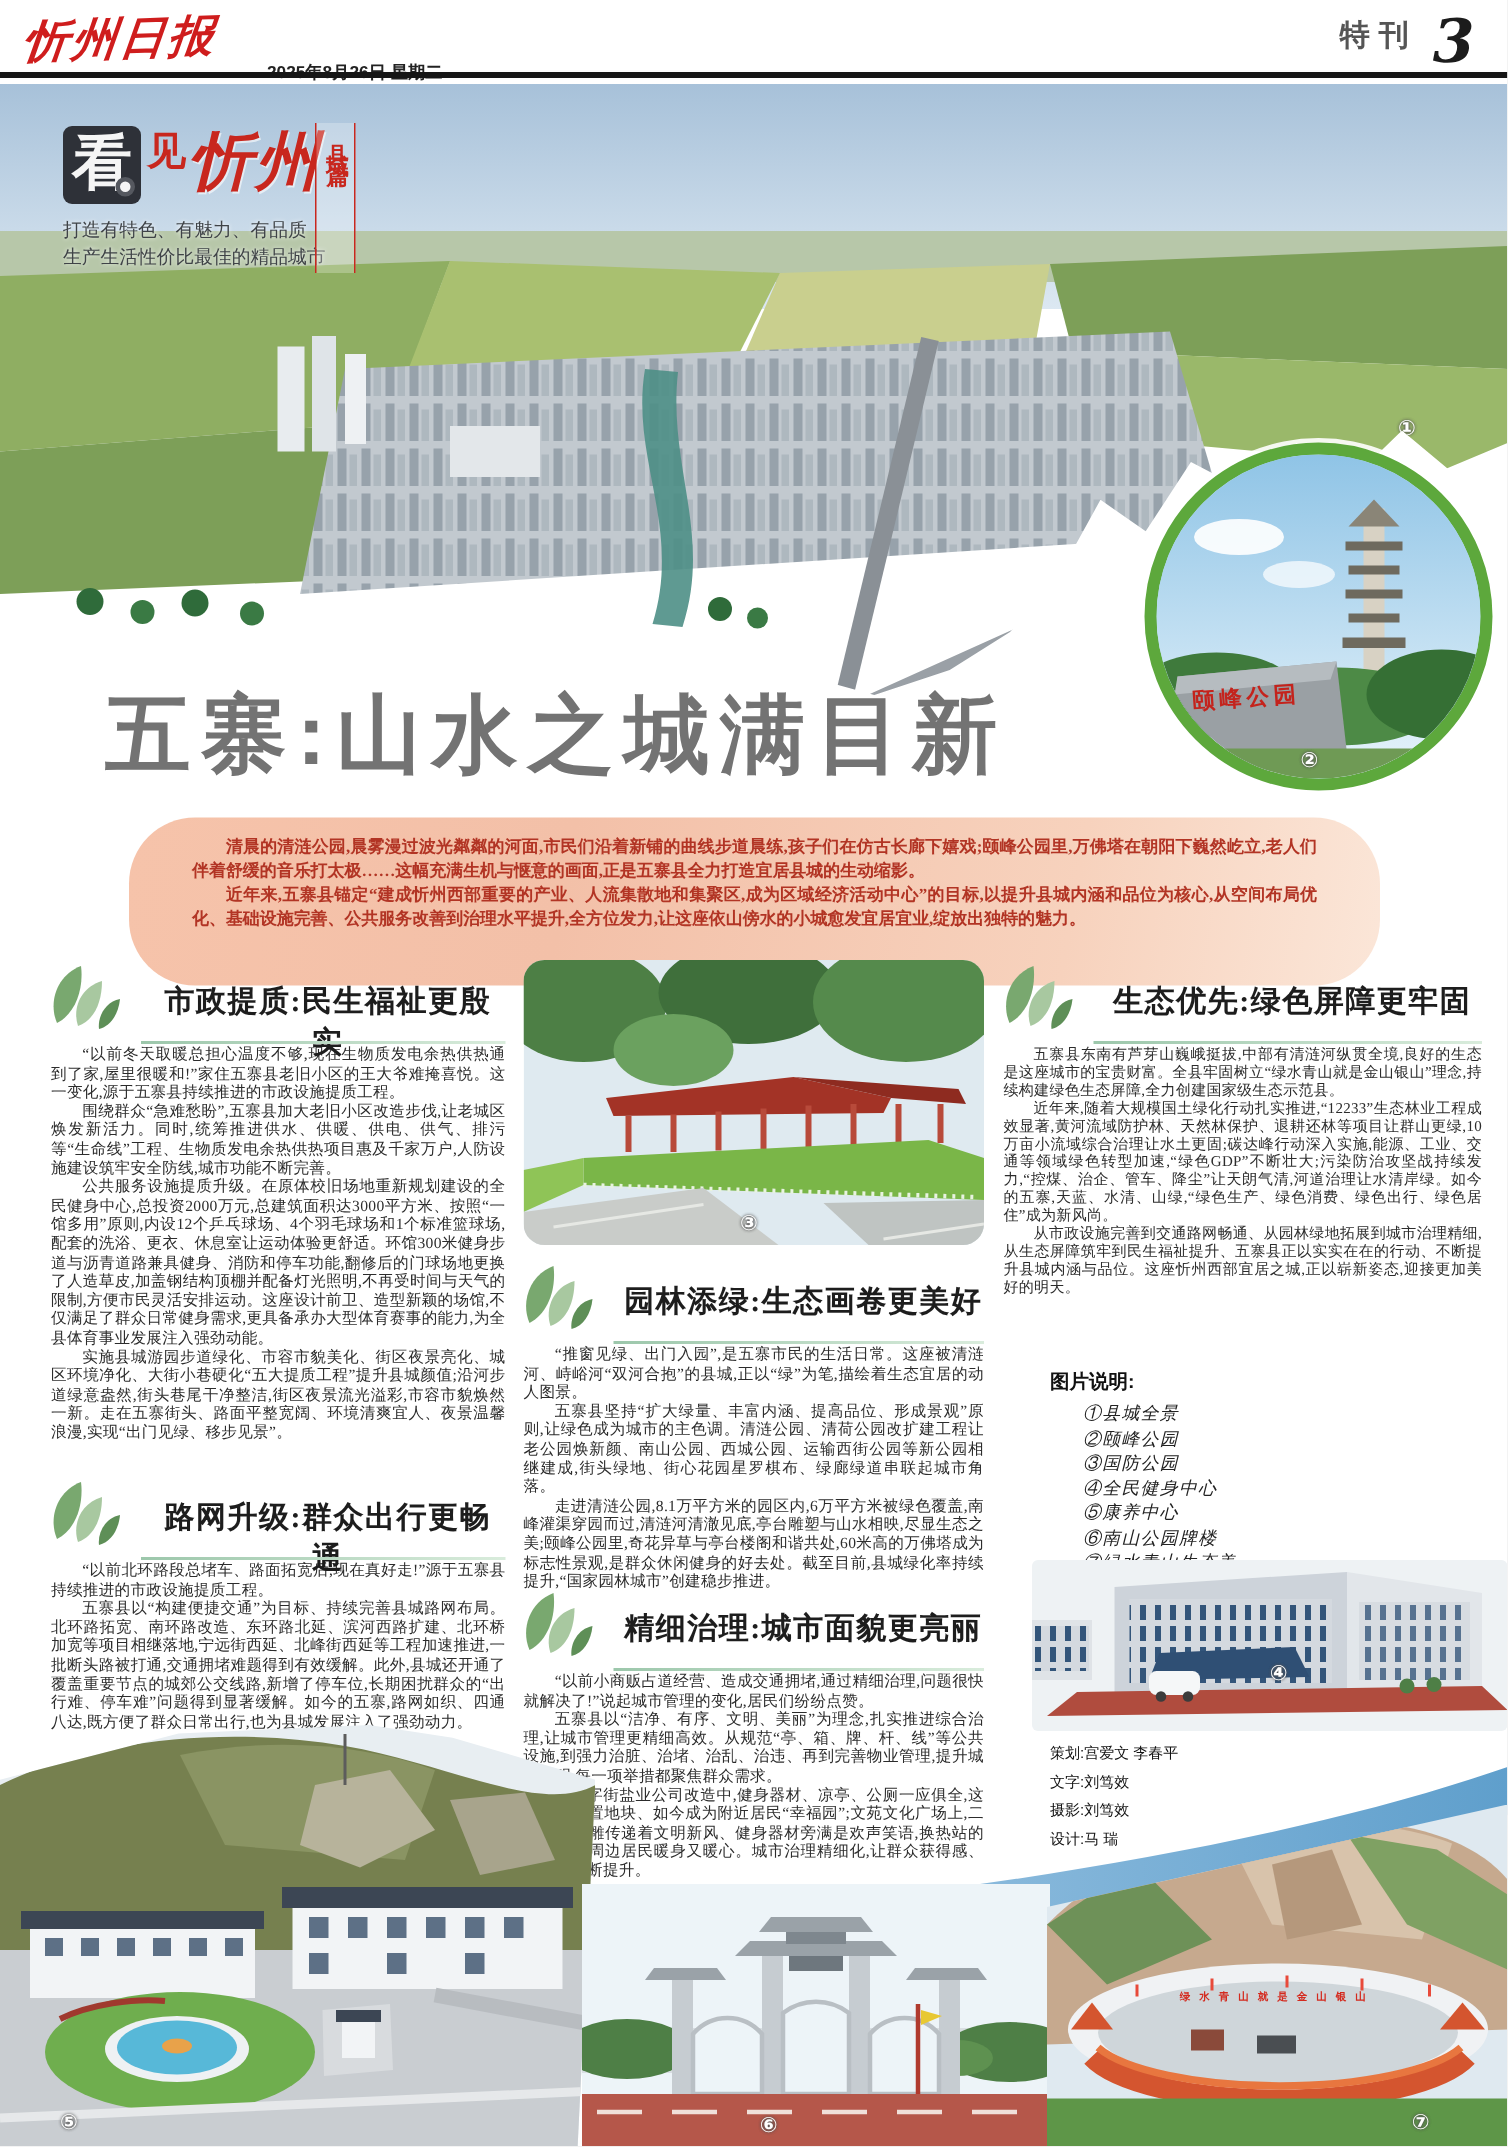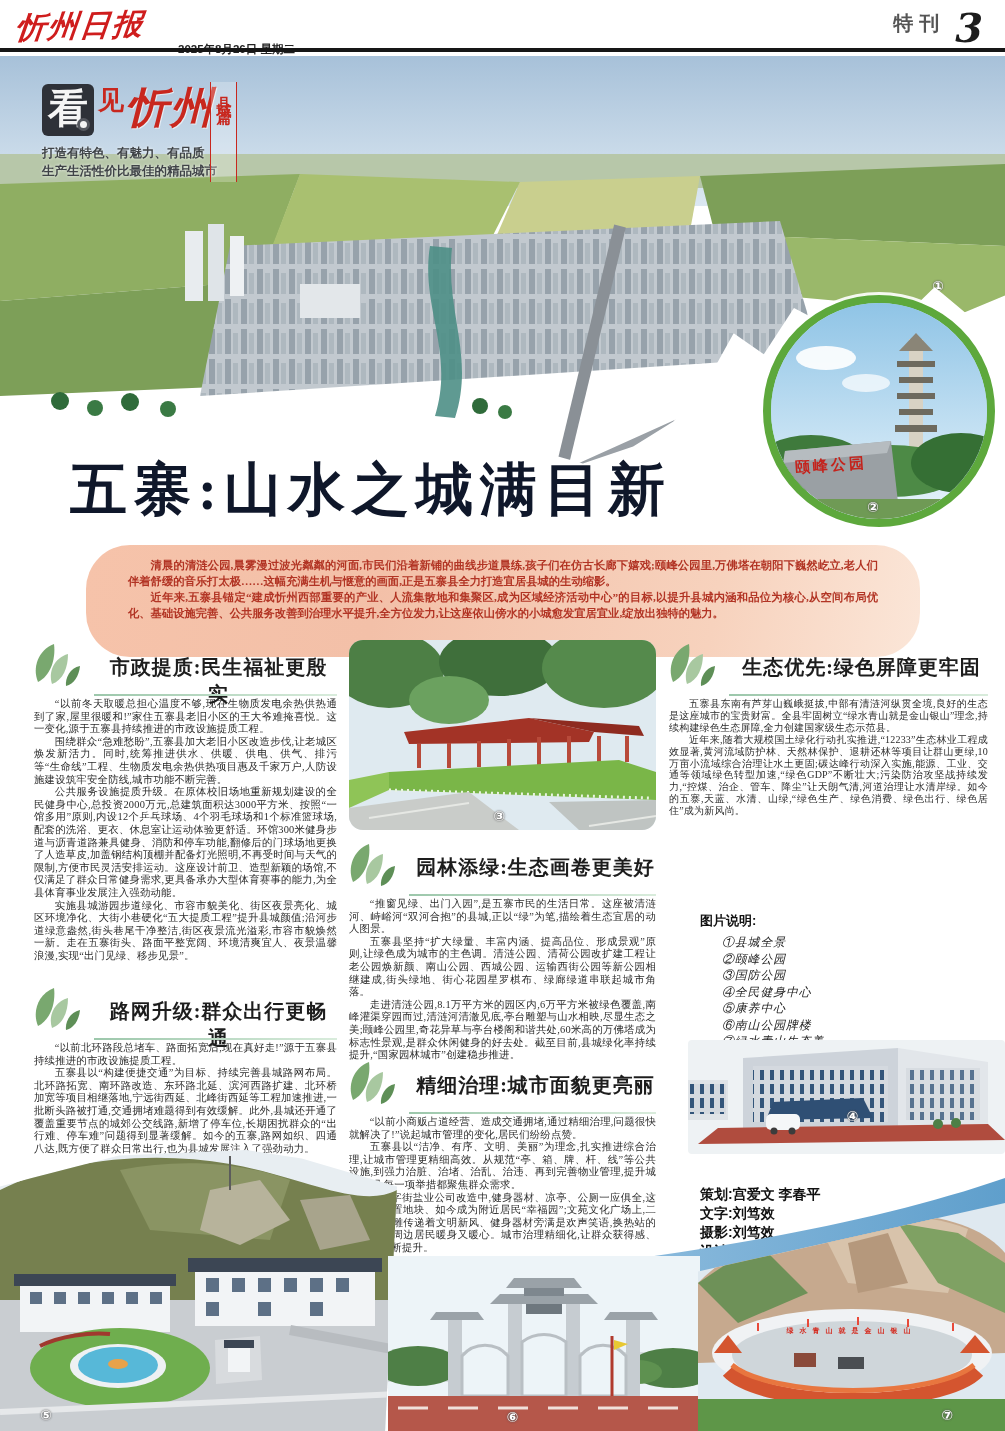--- a/index.html
+++ b/index.html
@@ -30,35 +30,35 @@
       font-size:40px;font-weight:900;line-height:50px;text-align:center;position:relative;
       font-family:"Liberation Serif",serif;}
   .camera-dot{position:absolute;right:4px;bottom:5px;width:13px;height:13px;border-radius:50%;
       background:#f5f5f5;border:3px solid #55585f;box-sizing:border-box;}
   .jian{color:#c8271e;font-size:26px;font-weight:900;margin:0 2px 18px 4px;}
   .xinzhou{color:#c8271e;font-size:42px;font-weight:900;font-style:italic;letter-spacing:2px;
       text-shadow:1px 1px 0 rgba(255,255,255,.6);}
   .county-tag{position:absolute;left:168px;top:2px;writing-mode:vertical-rl;color:#c8271e;
       font-size:15px;font-weight:700;letter-spacing:7px;border-left:1px solid #c8271e;
       border-right:1px solid #c8271e;padding:2px 3px;height:96px;background:rgba(255,255,255,.25);}
-  .slogan{margin-top:8px;font-family:"Liberation Sans",sans-serif;font-weight:700;
+  .slogan{margin-top:8px;font-family:"Liberation Sans",sans-serif;font-weight:400;
       font-size:12.5px;color:#3f4347;line-height:18px;text-shadow:0 0 3px rgba(255,255,255,.9);}
   
   #inset{position:absolute;left:763px;top:295px;width:232px;height:232px;border-radius:50%;
       border:8px solid #5da83c;box-sizing:border-box;overflow:hidden;background:#bfe0f2;
       box-shadow:0 0 0 3px rgba(255,255,255,.9);}
   #inset svg{display:block;}
   .stone-text{position:absolute;left:24px;bottom:44px;color:#c4231c;font-size:15px;font-weight:900;
       letter-spacing:3px;transform:rotate(-4deg);font-family:"Liberation Serif",serif;}
   
   .marker{position:absolute;color:#fff;font-size:14px;font-weight:700;
       text-shadow:0 0 2px #555,0 0 2px #555;font-family:"DejaVu Sans",sans-serif;}
   
   #headline{position:absolute;left:70px;top:452px;margin:0;width:700px;font-size:57px;
-      font-weight:900;color:#0f172a;letter-spacing:7px;font-family:Liberation Serif, serif;
+      font-weight:900;color:#737373;letter-spacing:7px;font-family:Liberation Sans, sans-serif;
       text-shadow:1px 1px 0 rgba(255,255,255,.8);}
   
   #intro{position:absolute;left:86px;top:545px;width:834px;height:112px;border-radius:44px;
       background:linear-gradient(100deg,#f6c3aa 0%,#f3c0a8 35%,#f7d2bd 75%,#fbe6d8 100%);
       padding:12px 42px;box-sizing:border-box;}
   #intro p{margin:0;color:#b23424;font-size:11.3px;line-height:16px;text-align:justify;
       text-indent:2em;font-weight:600;}
   
   .article{position:absolute;}
   .art-head{position:relative;height:56px;}
@@ -86,22 +86,22 @@
       clip-path:polygon(0 30%,100% 0,100% 100%,0 100%);}
   .wall-text{position:absolute;left:50%;top:54%;transform:translateX(-50%);white-space:nowrap;
       color:#d42a1e;font-size:7px;font-weight:700;letter-spacing:6px;}
   
   #captions{position:absolute;left:700px;top:912px;width:290px;}
   #captions .cap-head{font-family:"Liberation Sans",sans-serif;font-weight:700;font-size:13px;
       color:#111;margin-bottom:4px;}
   #captions ul{list-style:none;margin:0;padding:0 0 0 22px;}
   #captions li{font-size:11.8px;font-style:italic;color:#222;line-height:16.5px;letter-spacing:1px;}
   #credits{position:absolute;left:700px;top:1160px;width:260px;
-      font-family:"Liberation Sans",sans-serif;font-size:14px;font-weight:700;color:#111;
-      line-height:19px;margin-top:25px;}
+      font-family:"Liberation Sans",sans-serif;font-size:10px;font-weight:400;color:#111;
+      line-height:19px;}
   
   #ribbon{position:absolute;left:0;top:1060px;pointer-events:none;}
 </style>
 </head>
 <body>
 
 <div id="page">
 
   <header id="masthead">
     <div class="logo">忻州日报</div>
@@ -303,20 +303,21 @@
       <svg class="leaf-icon" width="60" height="52" viewBox="0 0 60 52">
         <path d="M8,44 C2,30 8,12 24,6 C26,22 20,38 8,44Z" fill="#79a86f"></path>
         <path d="M22,46 C18,34 24,20 38,16 C38,30 33,42 22,46Z" fill="#a8c8a0"></path>
         <path d="M36,48 C35,40 40,30 50,28 C49,38 44,46 36,48Z" fill="#5e8f57"></path>
       </svg>
       <h2>生态优先:绿色屏障更牢固</h2>
       <div class="art-rule"></div>
     </div>
     <p>五寨县东南有芦芽山巍峨挺拔,中部有清涟河纵贯全境,良好的生态是这座城市的宝贵财富。全县牢固树立“绿水青山就是金山银山”理念,持续构建绿色生态屏障,全力创建国家级生态示范县。</p>
     <p>近年来,随着大规模国土绿化行动扎实推进,“12233”生态林业工程成效显著,黄河流域防护林、天然林保护、退耕还林等项目让群山更绿,10万亩小流域综合治理让水土更固;碳达峰行动深入实施,能源、工业、交通等领域绿色转型加速,“绿色GDP”不断壮大;污染防治攻坚战持续发力,“控煤、治企、管车、降尘”让天朗气清,河道治理让水清岸绿。如今的五寨,天蓝、水清、山绿,“绿色生产、绿色消费、绿色出行、绿色居住”成为新风尚。</p>
+    <p>从市政设施完善到交通路网畅通、从园林绿地拓展到城市治理精细,从生态屏障筑牢到民生福祉提升、五寨县正以实实在在的行动、不断提升县城内涵与品位。这座忻州西部宜居之城,正以崭新姿态,迎接更加美好的明天。</p>
   </section>
 
   <div id="captions">
     <div class="cap-head">图片说明:</div>
     <ul>
       <li>①县城全景</li>
       <li>②颐峰公园</li>
       <li>③国防公园</li>
       <li>④全民健身中心</li>
       <li>⑤康养中心</li>

